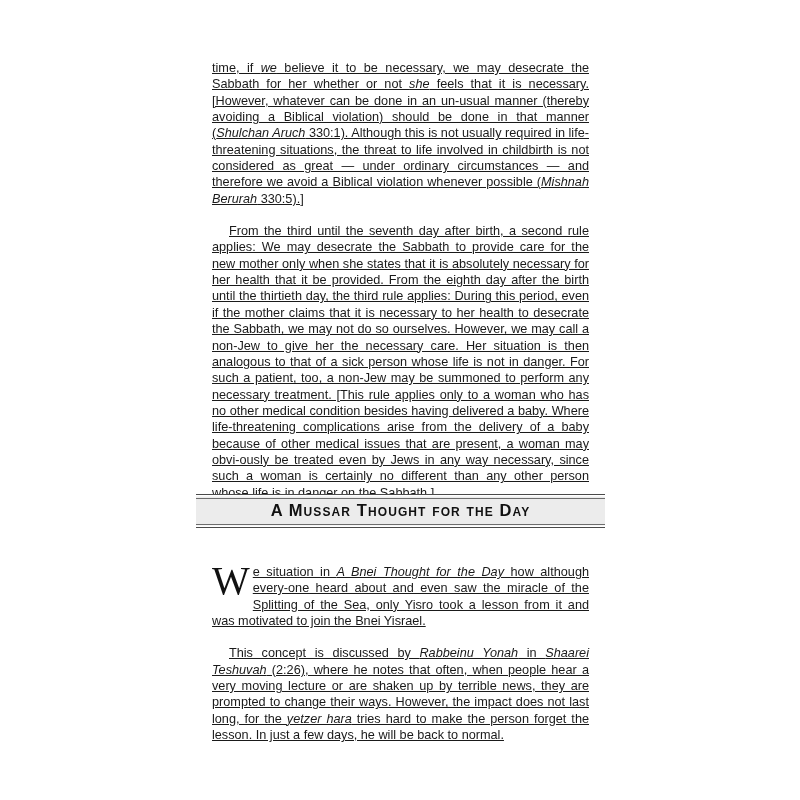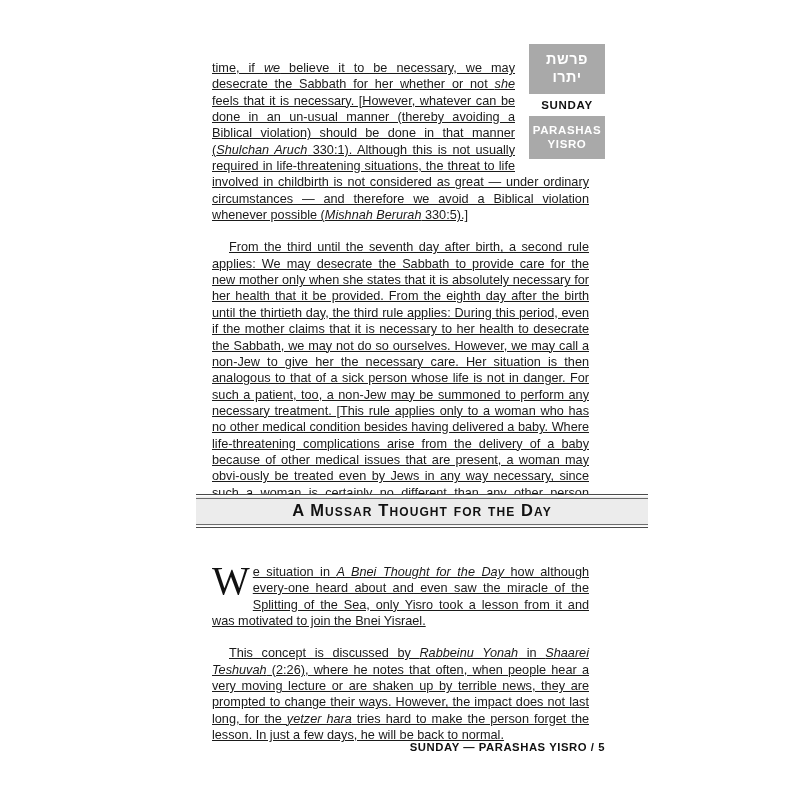--- a/index.html
+++ b/index.html
@@ -78,21 +78,21 @@
   }
   p.indent { text-indent: 17px; }
 
   em { font-style: italic; }
 
   
   #section-heading {
     position: absolute;
     left: 196px;
     top: 494px;
-    width: 452px;
+    width: 409px;
     box-sizing: border-box;
     background: #ececec;
     border-top: 1.5px solid #4a4a4a;
     border-bottom: 1.5px solid #4a4a4a;
     box-shadow: 0 -3.5px 0 -2px #ffffff inset, 0 3.5px 0 -2px #ffffff inset;
     text-align: center;
     padding: 6px 0 7px 0;
   }
   #section-heading .rule-top,
   #section-heading .rule-bottom {
@@ -145,48 +145,34 @@
     color: #111111;
   }
 </style>
 </head>
 <body>
 
 <div id="page">
 
   <div id="text-column">
 
-    <div id="parashah-marker">
-      <div class="marker-box">
-        <div class="marker-hebrew">
-          <span>פרשת</span>
-          <span>יתרו</span>
-        </div>
-      </div>
-      <div class="marker-day">SUNDAY</div>
-      <div class="marker-box marker-parashah">
-        <span>PARASHAS</span>
-        <span>YISRO</span>
-      </div>
-    </div>
 
     <p class="body-par"><span>time, if </span><em>we</em><span> believe it to be necessary, we may desecrate the Sabbath for her whether or not </span><em>she</em><span> feels that it is necessary. [However, whatever can be done in an un-usual manner (thereby avoiding a Biblical violation) should be done in that manner (</span><em>Shulchan Aruch</em><span> 330:1). Although this is not usually required in life-threatening situations, the threat to life involved in childbirth is not considered as great — under ordinary circumstances — and therefore we avoid a Biblical violation whenever possible (</span><em>Mishnah Berurah</em><span> 330:5).]</span></p>
 
     <p class="body-par indent">From the third until the seventh day after birth, a second rule applies: We may desecrate the Sabbath to provide care for the new mother only when she states that it is absolutely necessary for her health that it be provided. From the eighth day after the birth until the thirtieth day, the third rule applies: During this period, even if the mother claims that it is necessary to her health to desecrate the Sabbath, we may not do so ourselves. However, we may call a non-Jew to give her the necessary care. Her situation is then analogous to that of a sick person whose life is not in danger. For such a patient, too, a non-Jew may be summoned to perform any necessary treatment. [This rule applies only to a woman who has no other medical condition besides having delivered a baby. Where life-threatening complications arise from the delivery of a baby because of other medical issues that are present, a woman may obvi-ously be treated even by Jews in any way necessary, since such a woman is certainly no different than any other person whose life is in danger on the Sabbath.]</p>
 
   </div>
 
   <div id="section-heading">
     <div class="rule-top"></div>
     <div class="rule-bottom"></div>
     <h2>A Mussar Thought for the Day</h2>
   </div>
 
   <div id="mussar-section">
     <p class="body-par"><span class="dropcap">W</span><span>e situation in </span><em>A Bnei Thought for the Day</em><span> how although every-one heard about and even saw the miracle of the Splitting of the Sea, only Yisro took a lesson from it and was motivated to join the Bnei Yisrael.</span></p>
 
     <p class="body-par indent"><span>This concept is discussed by </span><em>Rabbeinu Yonah</em><span> in </span><em>Shaarei Teshuvah</em><span> (2:26), where he notes that often, when people hear a very moving lecture or are shaken up by terrible news, they are prompted to change their ways. However, the impact does not last long, for the </span><em>yetzer hara</em><span> tries hard to make the person forget the lesson. In just a few days, he will be back to normal.</span></p>
 
   </div>
 
-  <div id="footer">SUNDAY — PARASHAS YISRO / 5</div>
 
 </div>
 
 </body></html>

